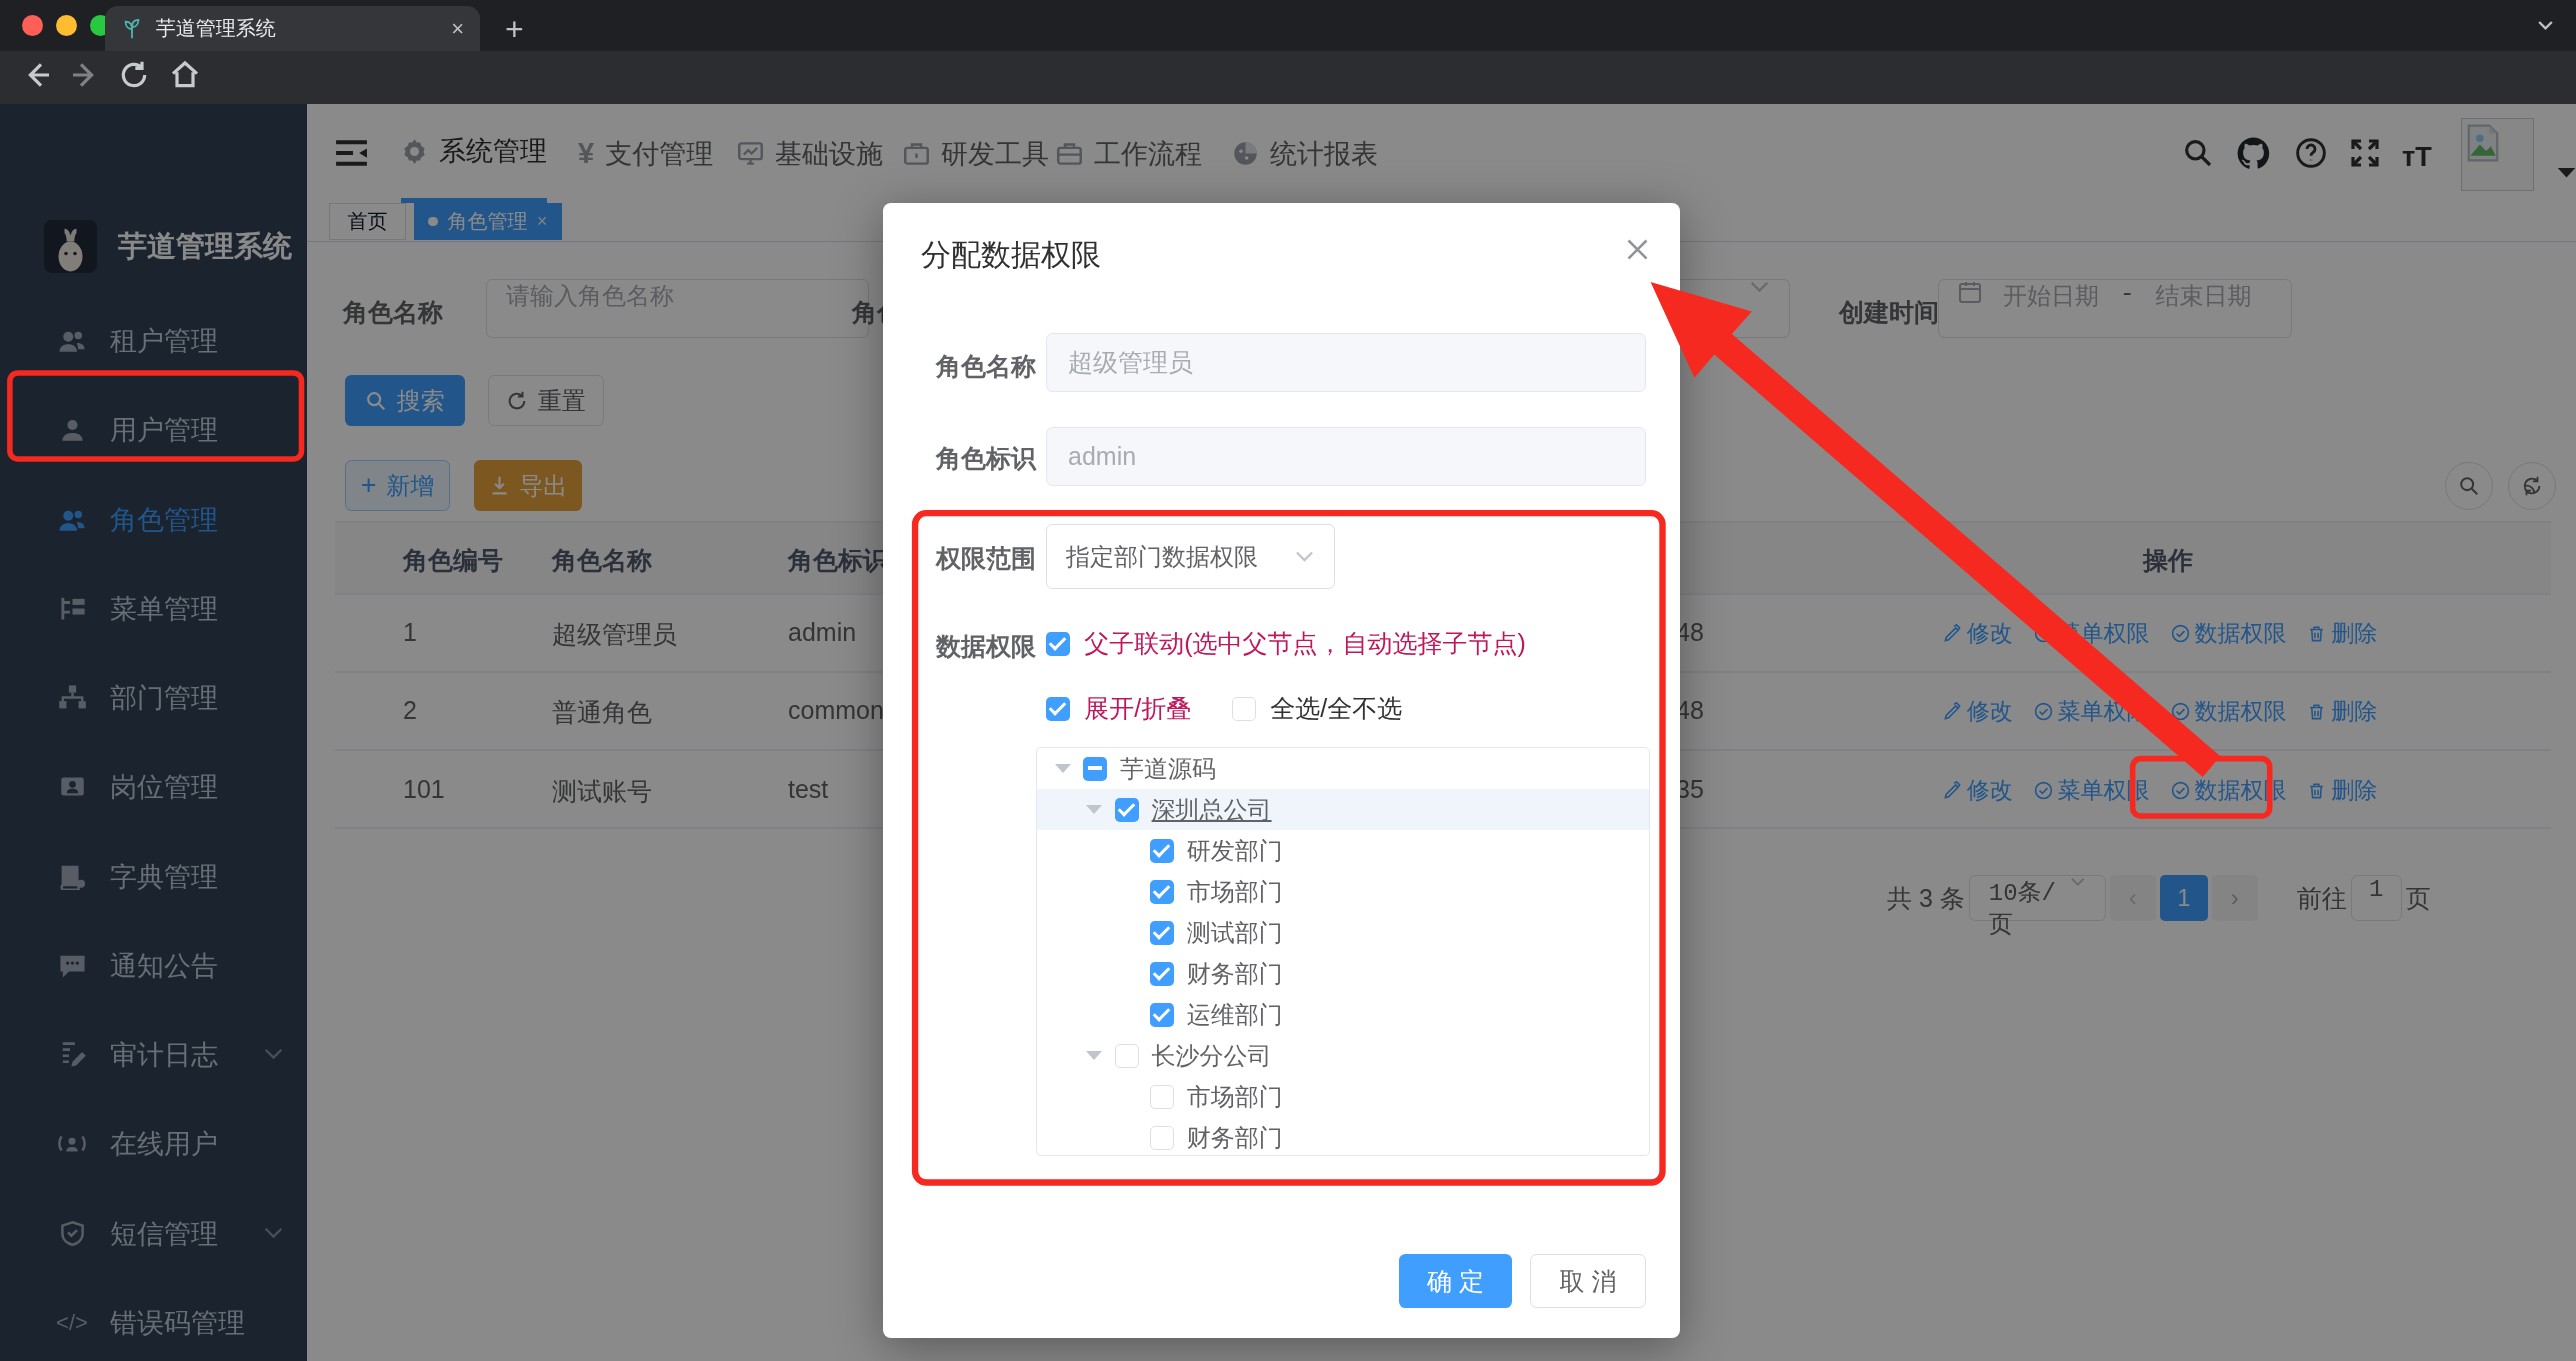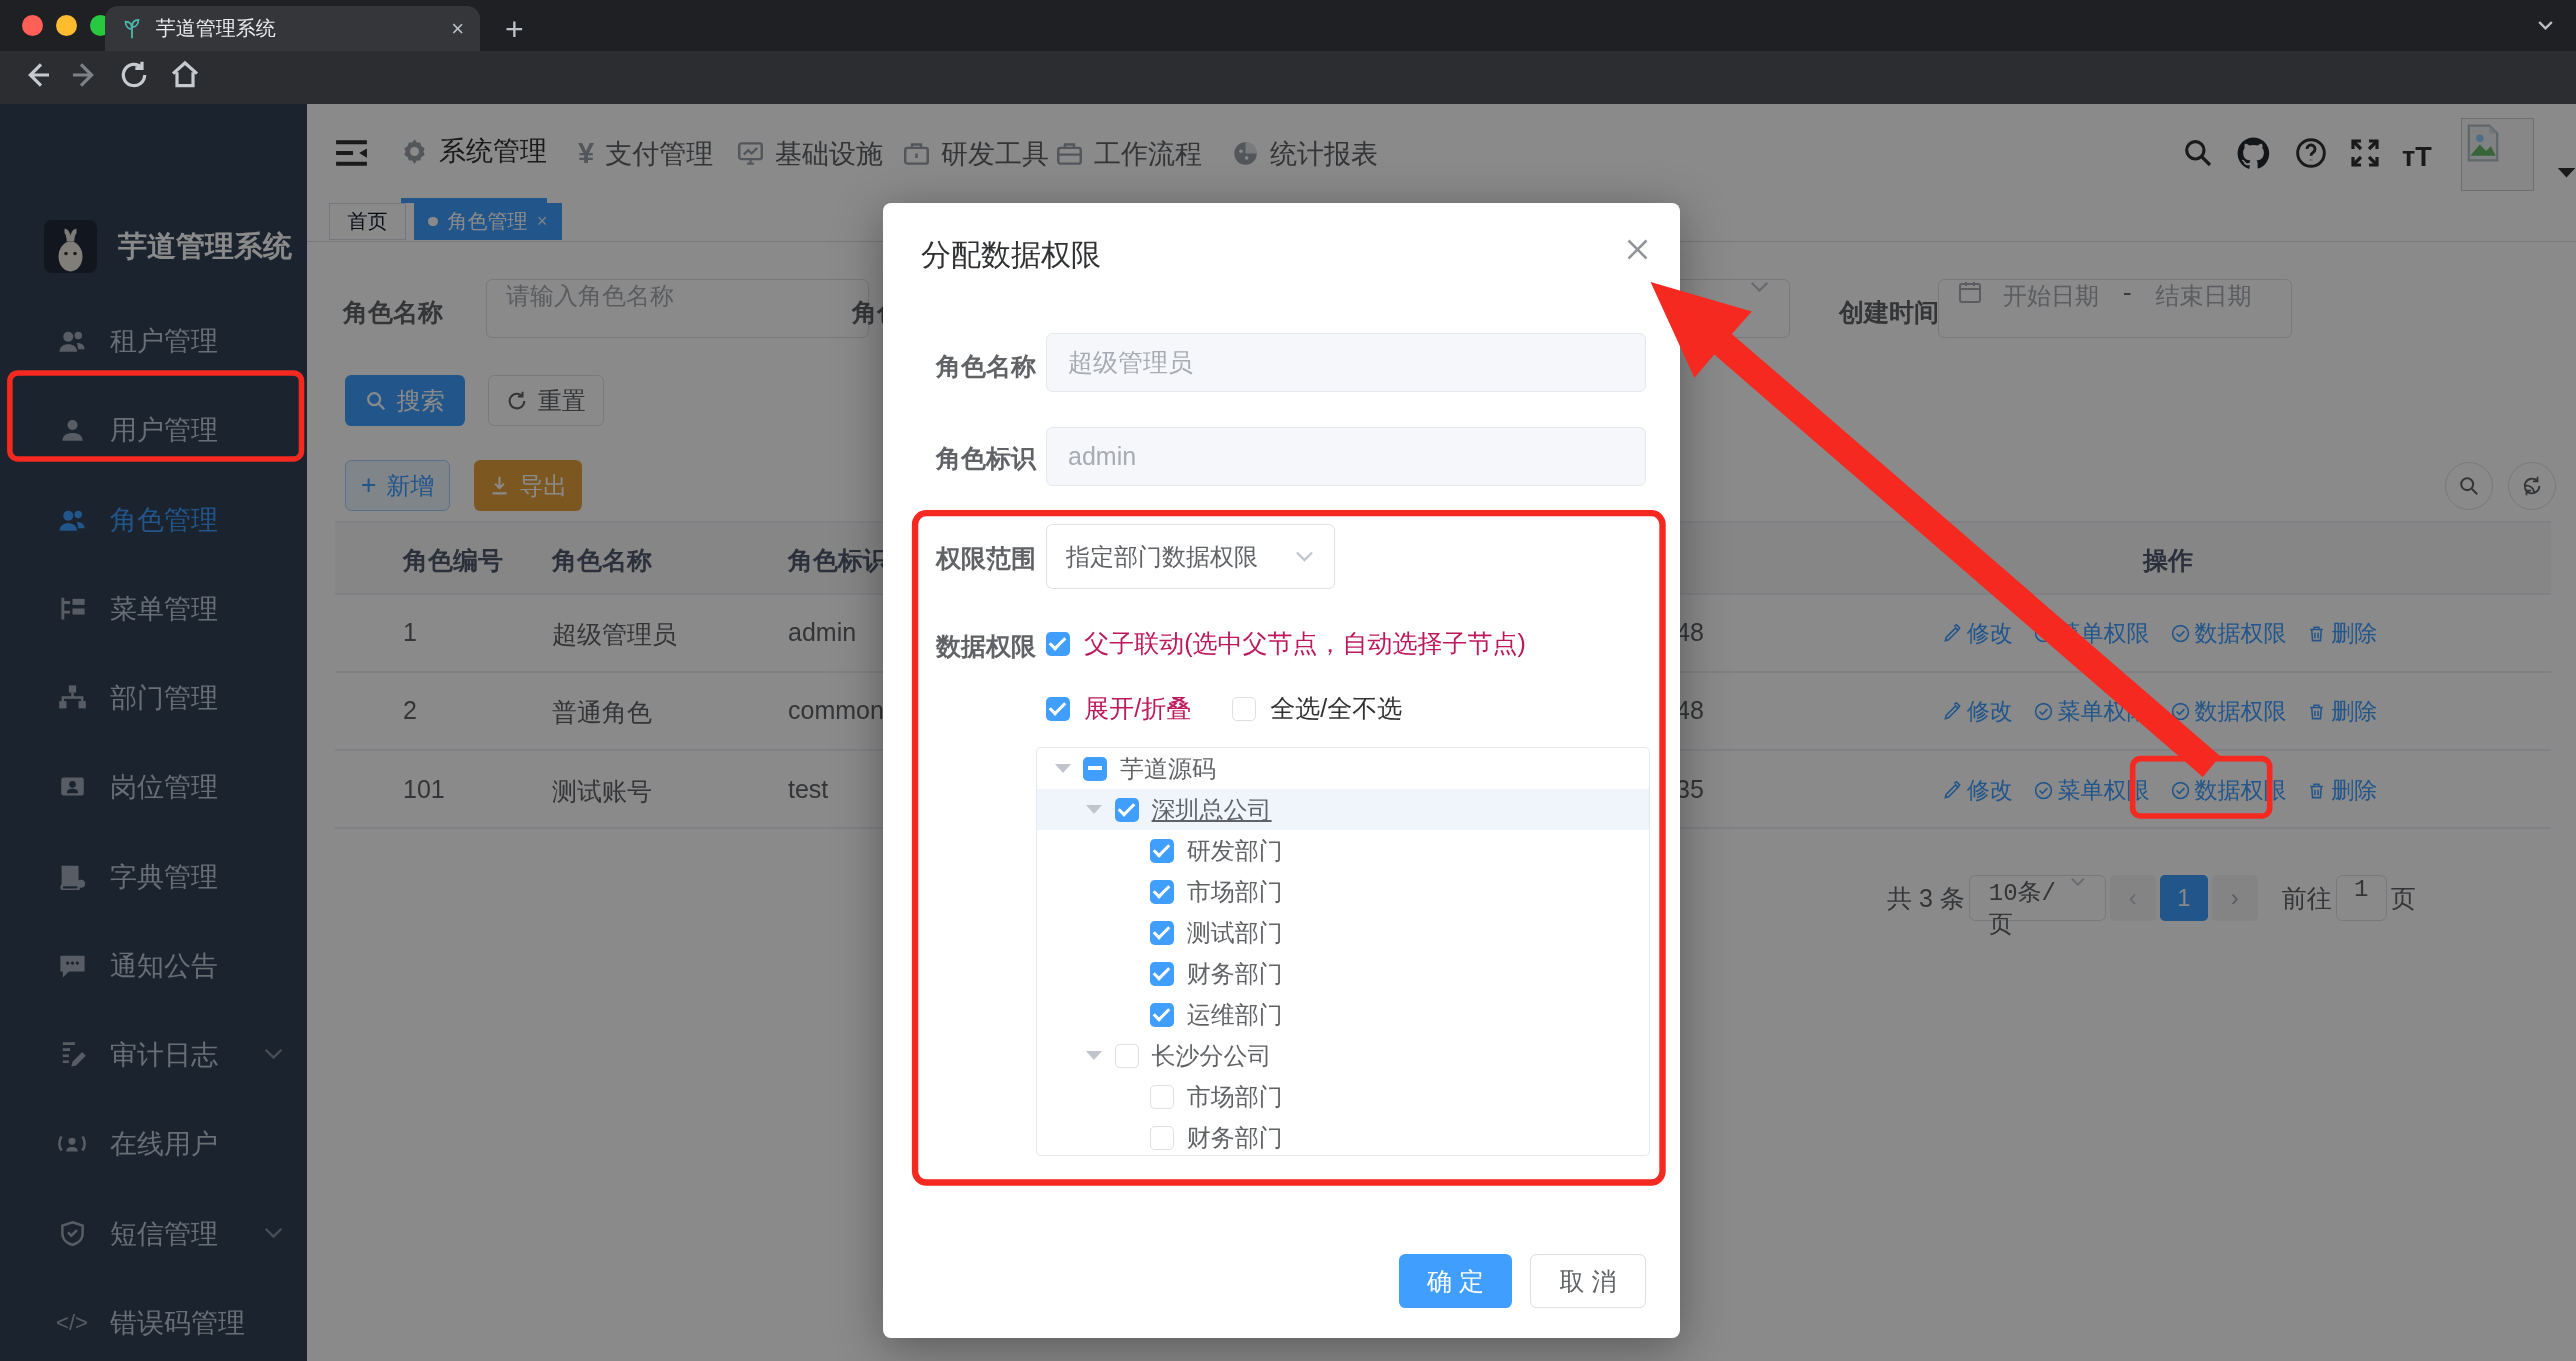--- a/index.html
+++ b/index.html
@@ -644,21 +644,21 @@
       <span class="td">共 3 条</span>
       <span class="inp" style="width:137px;height:46px;justify-content:space-between;color:#606266">
         <span>10条/页</span>
         <svg width="17.5" height="12" viewBox="0 0 24 16">
             <path d="M3 3l9 9 9-9" fill="none" stroke="#c0c4cc" stroke-width="2.8"></path>
           </svg>
       </span>
       <span style="width:46px;height:46px;background:#f4f4f5;border-radius:4.8px;display:flex;align-items:center;justify-content:center;color:#c0c4cc;font-size:24px">‹</span>
       <span style="width:48px;height:46px;background:#409eff;border-radius:4.8px;display:flex;align-items:center;justify-content:center;color:#fff;font-size:23px">1</span>
       <span style="width:46px;height:46px;background:#f4f4f5;border-radius:4.8px;display:flex;align-items:center;justify-content:center;color:#a8abb2;font-size:24px">›</span>
-      <span class="td" style="margin-left:20px">前往</span>
+      <span class="td" style="margin-left:35px">前往</span>
       <span class="inp" style="width:51px;height:46px;justify-content:center;color:#606266">1</span>
       <span class="td">页</span>
     </div>
   </div>
 
   <div class="abs dim"></div>
 
   <div class="abs modal modalwrap">
     <div class="abs" style="left:38px;top:32px;font-size:30px;color:#303133">分配数据权限</div>
     <div class="abs" style="left:741px;top:33px">

